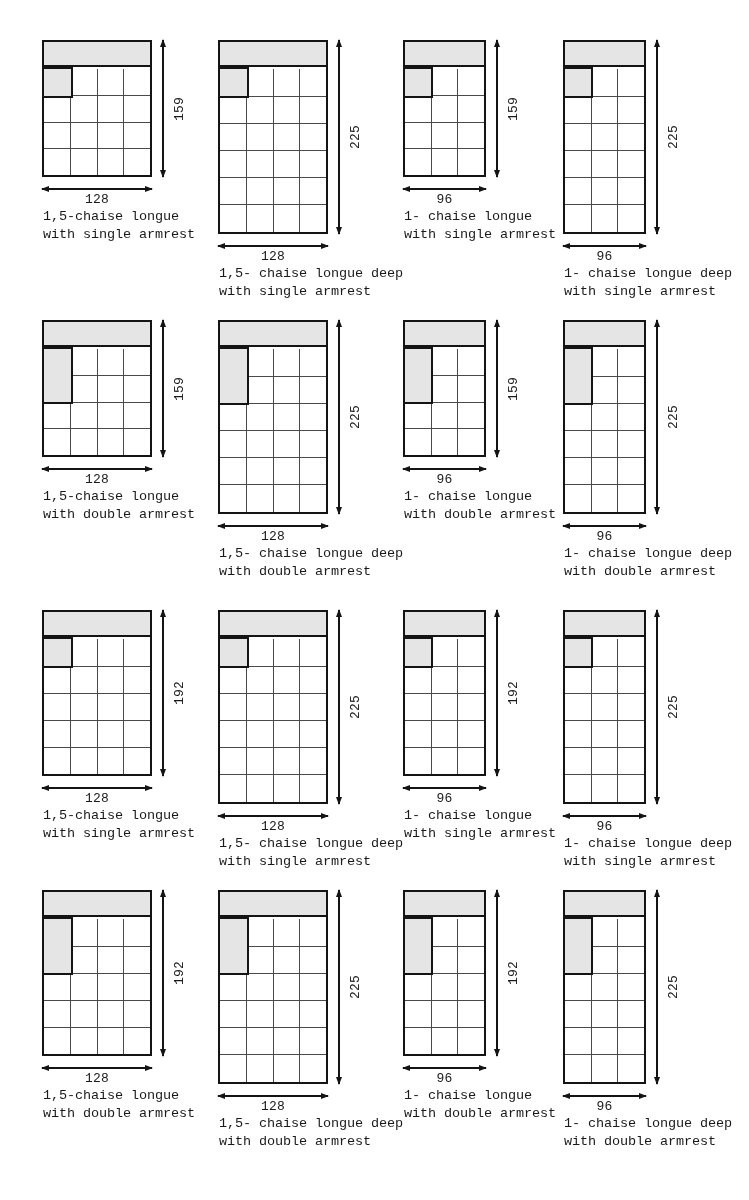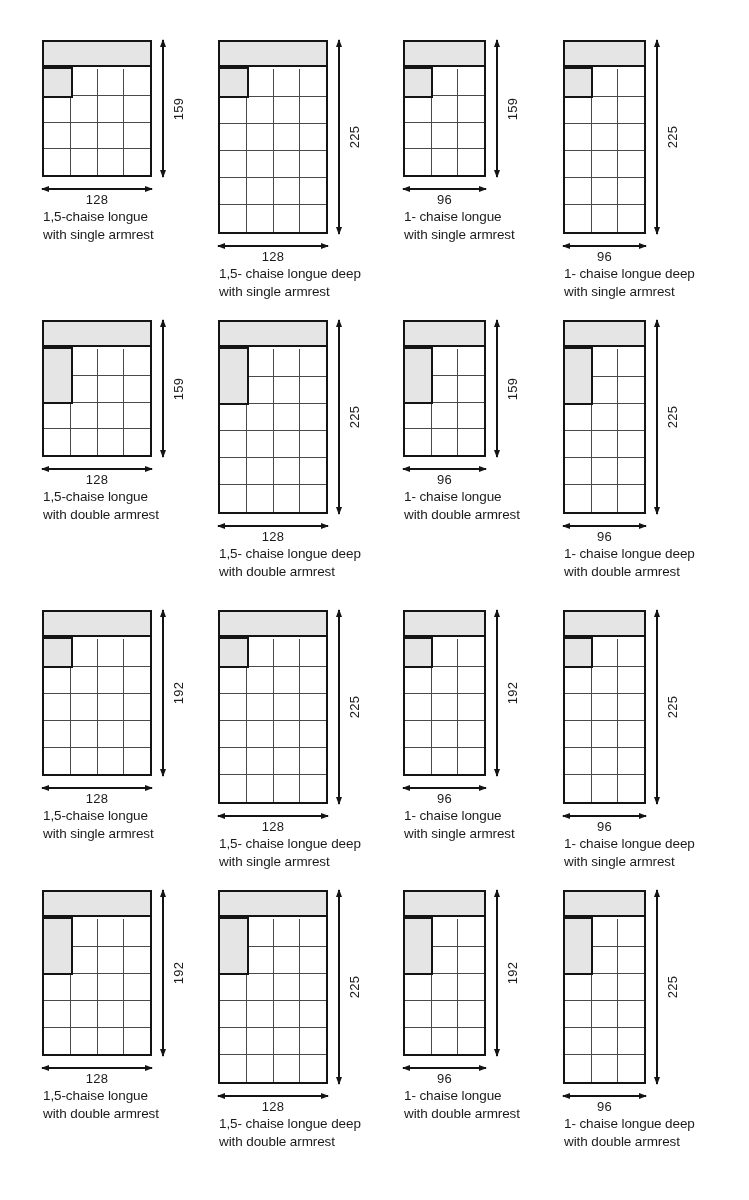--- a/index.html
+++ b/index.html
@@ -1,21 +1,21 @@
 <!DOCTYPE html>
 <html><head>
 <meta charset="utf-8">
 <style>
   html,body{margin:0;padding:0;}
   body{
     width:749px;height:1200px;background:#ffffff;position:relative;
     font-family:"Liberation Sans","DejaVu Sans",sans-serif;color:#1a1a1a;
     overflow:hidden;
   }
-  .page{position:absolute;inset:0;}
+  .page{position:absolute;inset:0;font-family:Liberation Mono, monospace;}
   .diagram{position:absolute;}
   .sofa{position:relative;background:#ffffff;border:2px solid #141414;box-sizing:border-box;}
   .backrest{position:absolute;left:0;right:0;top:0;height:23px;background:#e5e5e5;border-bottom:2px solid #141414;}
   .seat{position:absolute;left:0;right:0;}
   .gl{position:absolute;background:#4a4a4a;}
   .gl.v{top:0;bottom:0;width:1px;}
   .gl.h{left:0;right:0;height:1px;}
   .armrest{position:absolute;background:#e5e5e5;border:2px solid #141414;box-sizing:border-box;z-index:2;}
   
   .vdim{position:absolute;top:0;width:36px;}

